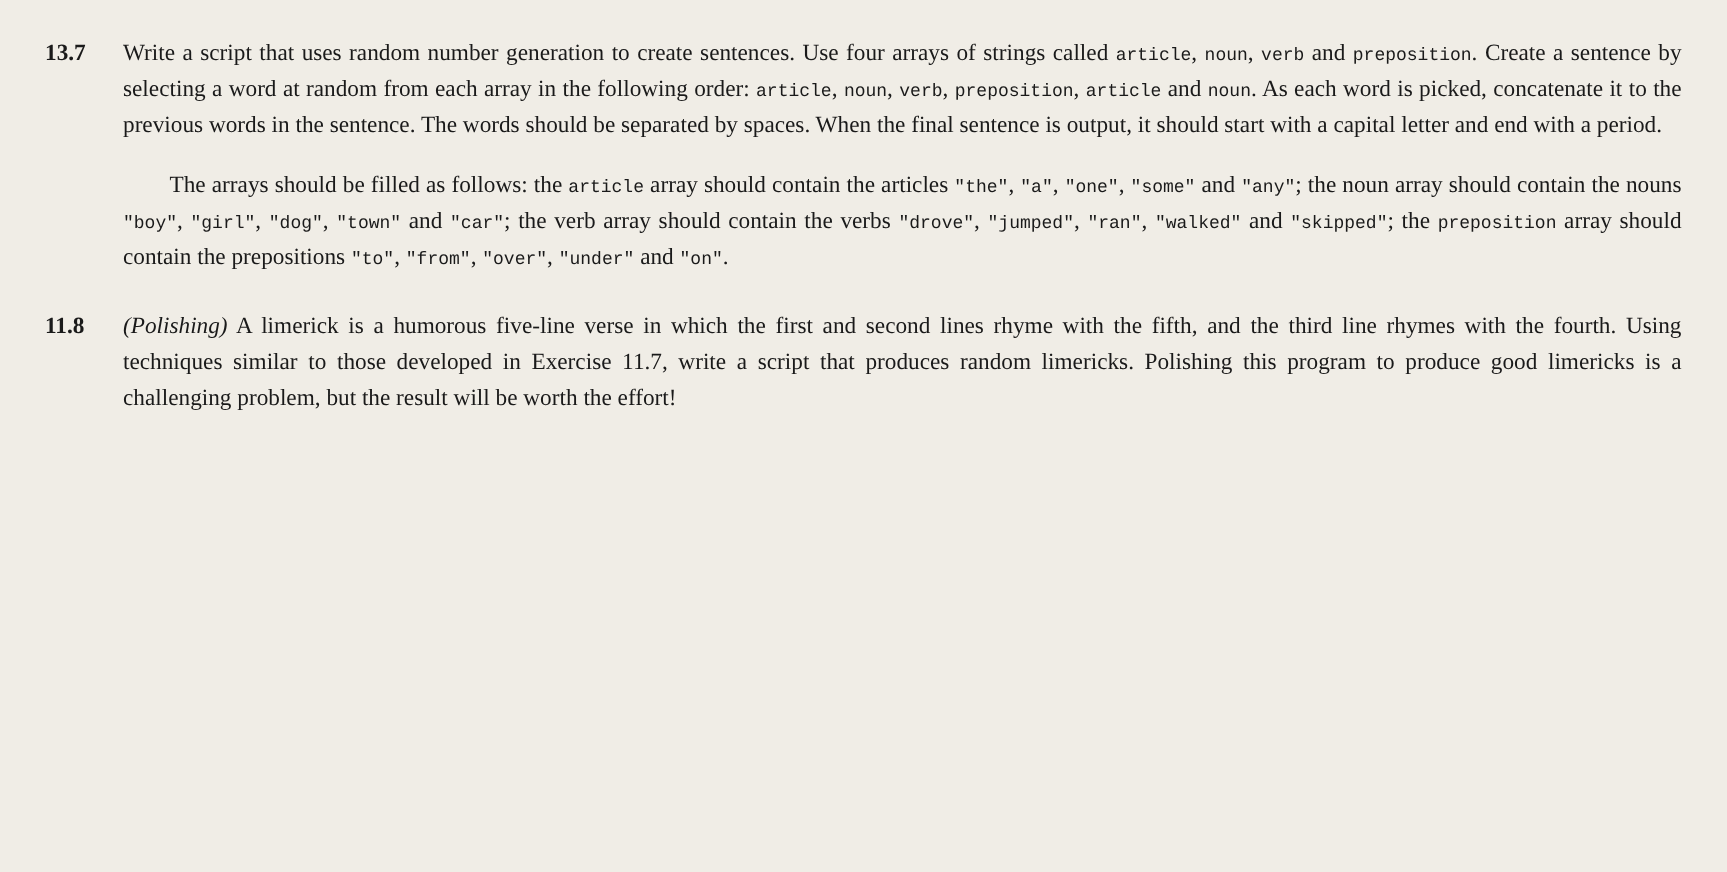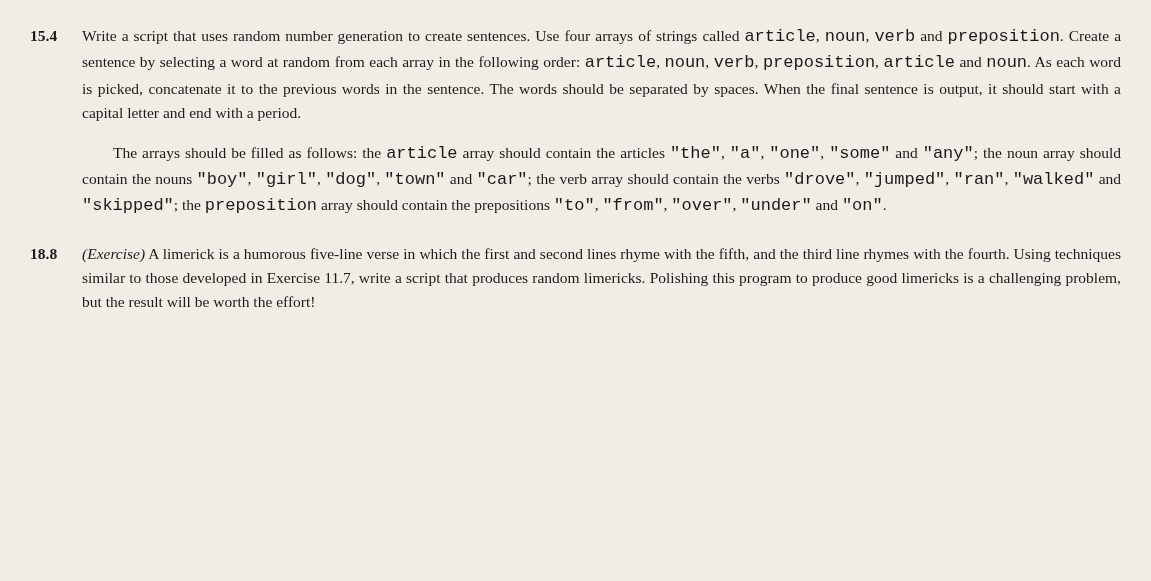--- a/index.html
+++ b/index.html
@@ -47,61 +47,61 @@
       margin-bottom: 0;
     }
 
     .exercise-content p + p {
       text-indent: 2em;
       margin-top: 16px;
     }
 
     code, .mono {
       font-family: 'Courier New', Courier, monospace;
-      font-size: 17px;
+      font-size: 12px;
     }
 
     .italic-title {
       font-style: italic;
       font-weight: normal;
     }
 
     .section-divider {
       margin-top: 6px;
     }
   </style>
 </head>
 <body>
 
 <div class="exercise-block">
   <div class="exercise-paragraph">
-    <span class="exercise-number">15.4</span>
+    <span class="exercise-number">13.7</span>
     <div class="exercise-content">
       <p>
         Write a script that uses random number generation to create sentences. Use four arrays of
         strings called <code>article</code>, <code>noun</code>, <code>verb</code> and <code>preposition</code>. Create a sentence by selecting a word at random
         from each array in the following order: <code>article</code>, <code>noun</code>, <code>verb</code>, <code>preposition</code>, <code>article</code> and <code>noun</code>. As each
         word is picked, concatenate it to the previous words in the sentence. The words should be separated
         by spaces. When the final sentence is output, it should start with a capital letter and end with a period.
       </p>
       <p>
         The arrays should be filled as follows: the <code>article</code> array should contain the articles <code>"the"</code>, <code>"a"</code>,
         <code>"one"</code>, <code>"some"</code> and <code>"any"</code>; the noun array should contain the nouns <code>"boy"</code>, <code>"girl"</code>, <code>"dog"</code>, <code>"town"</code> and
         <code>"car"</code>; the verb array should contain the verbs <code>"drove"</code>, <code>"jumped"</code>, <code>"ran"</code>, <code>"walked"</code> and <code>"skipped"</code>;
         the <code>preposition</code> array should contain the prepositions <code>"to"</code>, <code>"from"</code>, <code>"over"</code>, <code>"under"</code> and <code>"on"</code>.
       </p>
     </div>
   </div>
 </div>
 
 <div class="exercise-block section-divider">
   <div class="exercise-paragraph">
-    <span class="exercise-number">18.8</span>
+    <span class="exercise-number">11.8</span>
     <div class="exercise-content">
       <p>
-        <span class="italic-title">(Exercise)</span> A limerick is a humorous five-line verse in which the first and second lines
+        <span class="italic-title">(Polishing)</span> A limerick is a humorous five-line verse in which the first and second lines
         rhyme with the fifth, and the third line rhymes with the fourth. Using techniques similar to those
         developed in Exercise 11.7, write a script that produces random limericks. Polishing this program
         to produce good limericks is a challenging problem, but the result will be worth the effort!
       </p>
     </div>
   </div>
 </div>
 
 </body></html>

